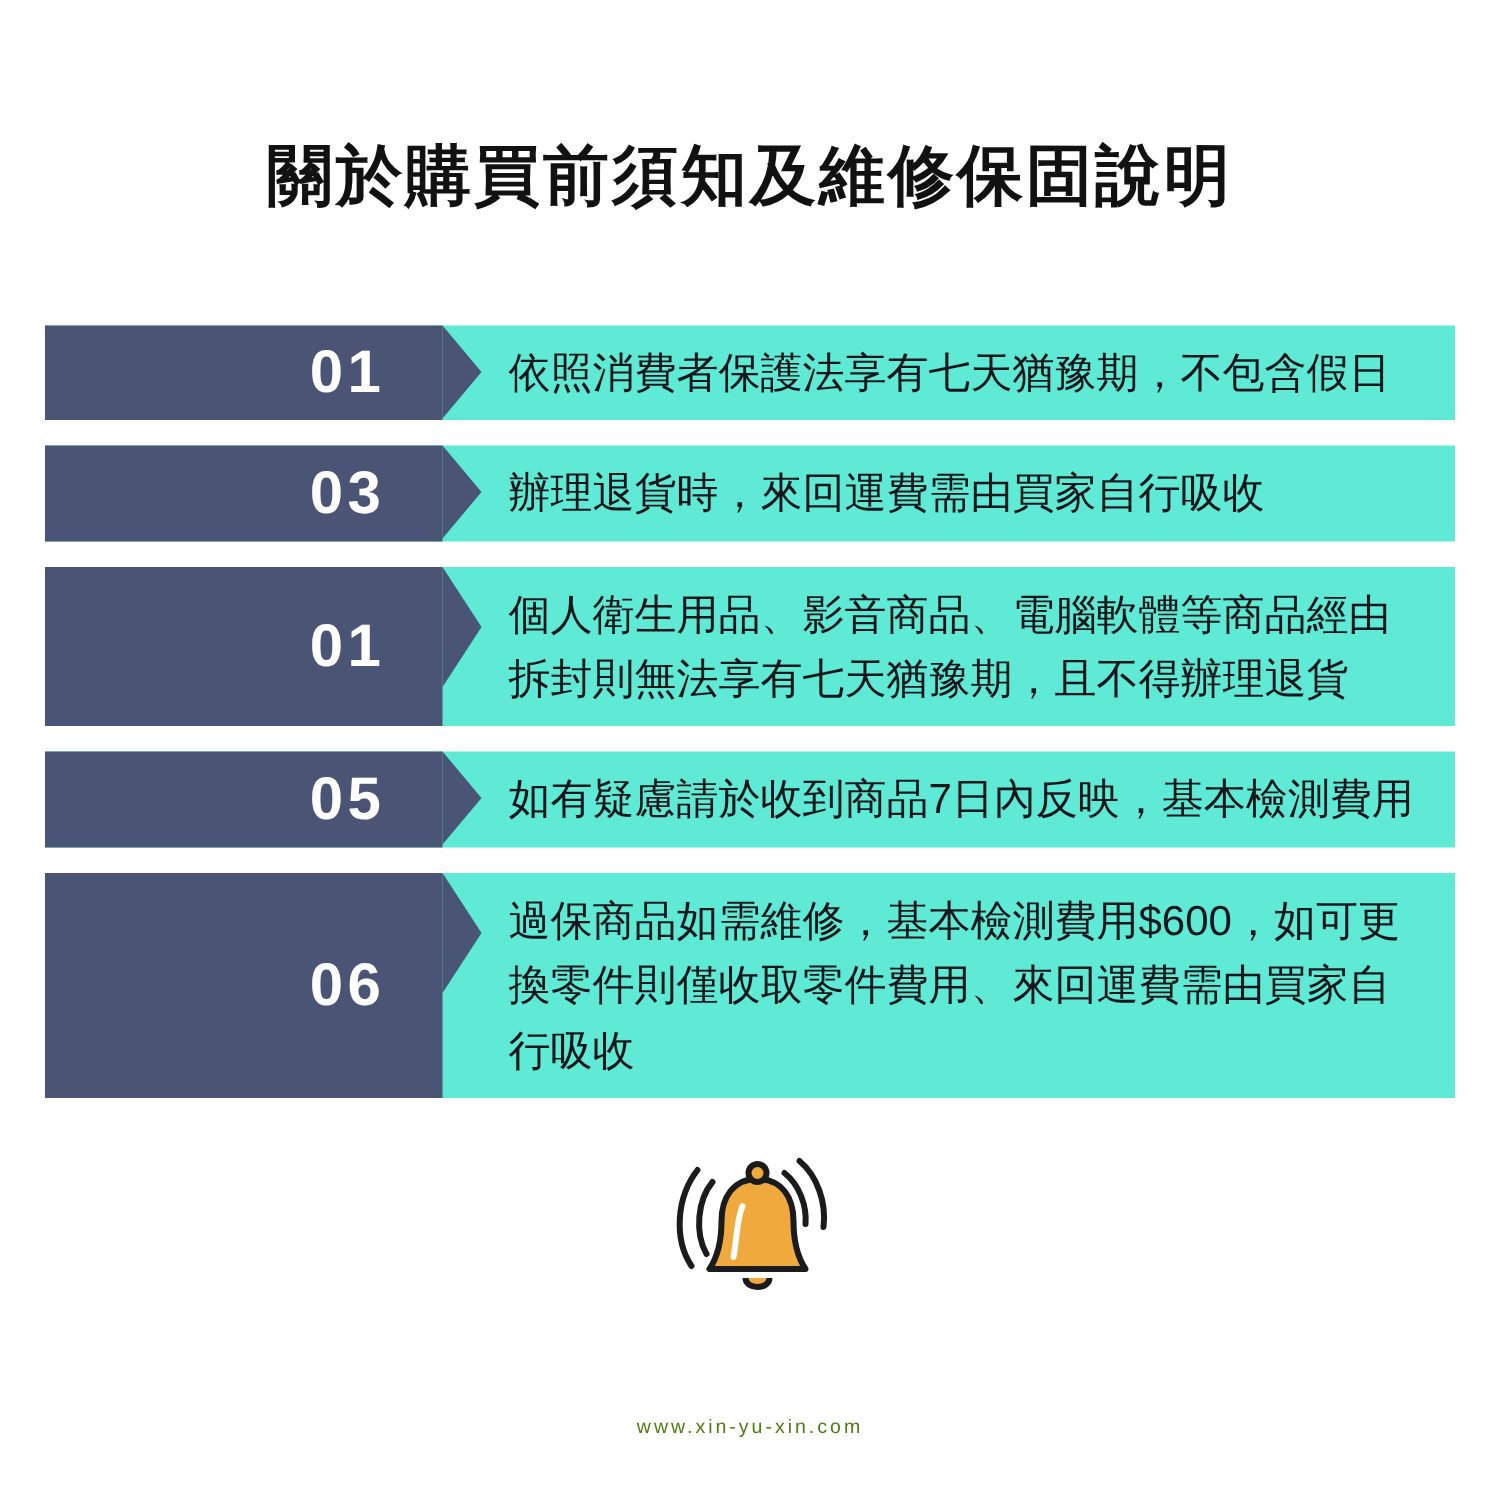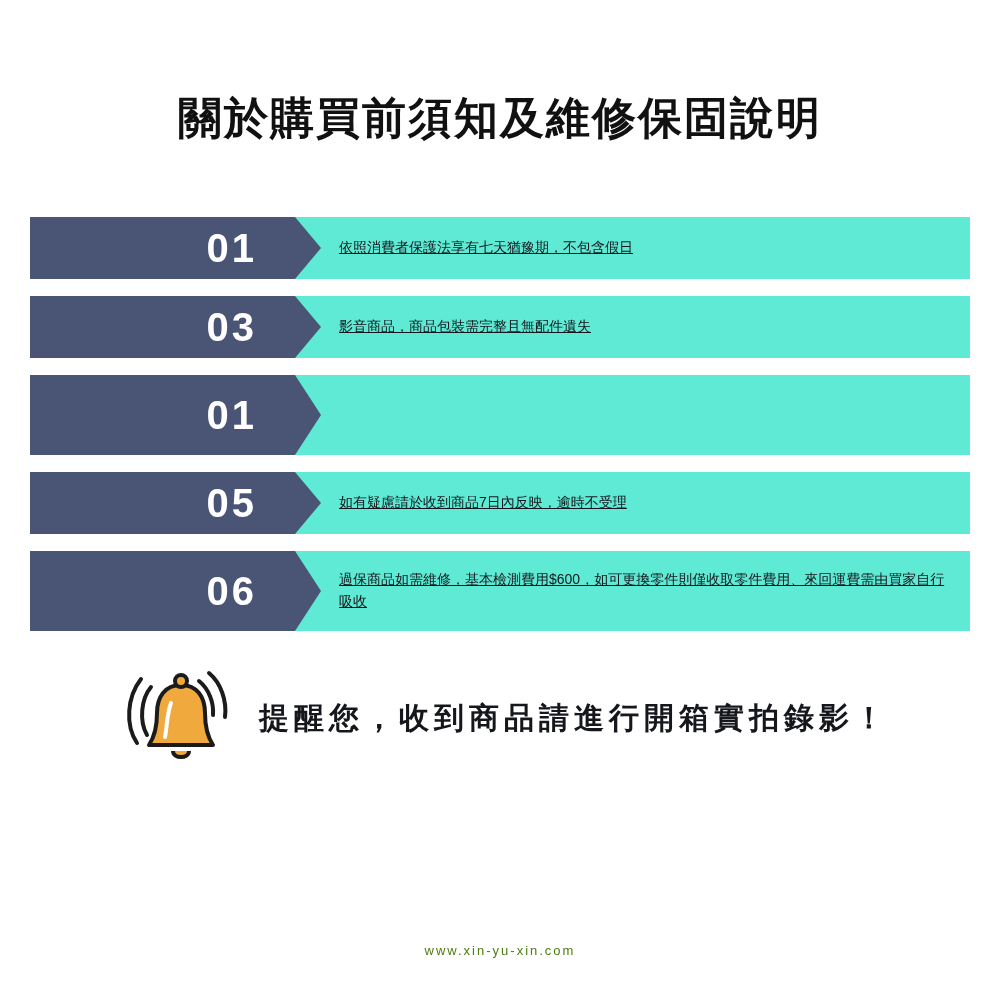--- a/index.html
+++ b/index.html
@@ -76,25 +76,24 @@
     font-size: 40px;
     font-weight: bold;
     letter-spacing: 3px;
     line-height: 1;
   }
   .row-text {
     flex: 1 1 auto;
     display: flex;
     align-items: center;
     padding: 10px 16px 10px 44px;
-    font-size: 14px;
+    font-size: 28px;
     line-height: 1.55;
     color: #15171c;
     box-sizing: border-box;
-    text-decoration: underline;
   }
   .row.tall {
     min-height: 80px;
   }
 
   
   .reminder {
     margin-top: 28px;
     display: flex;
     align-items: center;
@@ -140,35 +139,36 @@
       <div class="num-box">
         <span class="num">01</span>
       </div>
       <div class="row-text">依照消費者保護法享有七天猶豫期，不包含假日</div>
     </div>
 
     <div class="row">
       <div class="num-box">
         <span class="num">03</span>
       </div>
-      <div class="row-text">影音商品，商品包裝需完整且無配件遺失</div>
+      <div class="row-text">辦理退貨時，來回運費需由買家自行吸收</div>
     </div>
 
 
     <div class="row tall">
       <div class="num-box">
         <span class="num">01</span>
       </div>
+      <div class="row-text">個人衛生用品、影音商品、電腦軟體等商品經由拆封則無法享有七天猶豫期，且不得辦理退貨</div>
     </div>
 
     <div class="row">
       <div class="num-box">
         <span class="num">05</span>
       </div>
-      <div class="row-text">如有疑慮請於收到商品7日內反映，逾時不受理</div>
+      <div class="row-text">如有疑慮請於收到商品7日內反映，基本檢測費用</div>
     </div>
 
     <div class="row tall">
       <div class="num-box">
         <span class="num">06</span>
       </div>
       <div class="row-text">過保商品如需維修，基本檢測費用$600，如可更換零件則僅收取零件費用、來回運費需由買家自行吸收</div>
     </div>
 
   </div>
@@ -187,18 +187,17 @@
 
         <path d="M60 26 C44 26, 36 38, 36 54 C36 70, 32 80, 28 86 L92 86 C88 80, 84 70, 84 54 C84 38, 76 26, 60 26 Z" fill="#f0a93c" stroke="#1b1b1b" stroke-width="4" stroke-linejoin="round"></path>
 
         <circle cx="60" cy="22" r="6" fill="#f0a93c" stroke="#1b1b1b" stroke-width="4"></circle>
 
         <path d="M52 92 C52 100, 68 100, 68 92" fill="#f0a93c" stroke="#1b1b1b" stroke-width="4" stroke-linejoin="round"></path>
 
         <path d="M50 44 C46 54, 46 68, 44 78" stroke="#ffffff" stroke-width="4" fill="none" stroke-linecap="round"></path>
       </svg>
     </div>
-    <div class="reminder-text">提醒您，收到商品請進行開箱實拍錄影！</div>
   </div>
 
   <div class="footer">www.xin-yu-xin.com</div>
 
 </div>
 
 </body></html>

